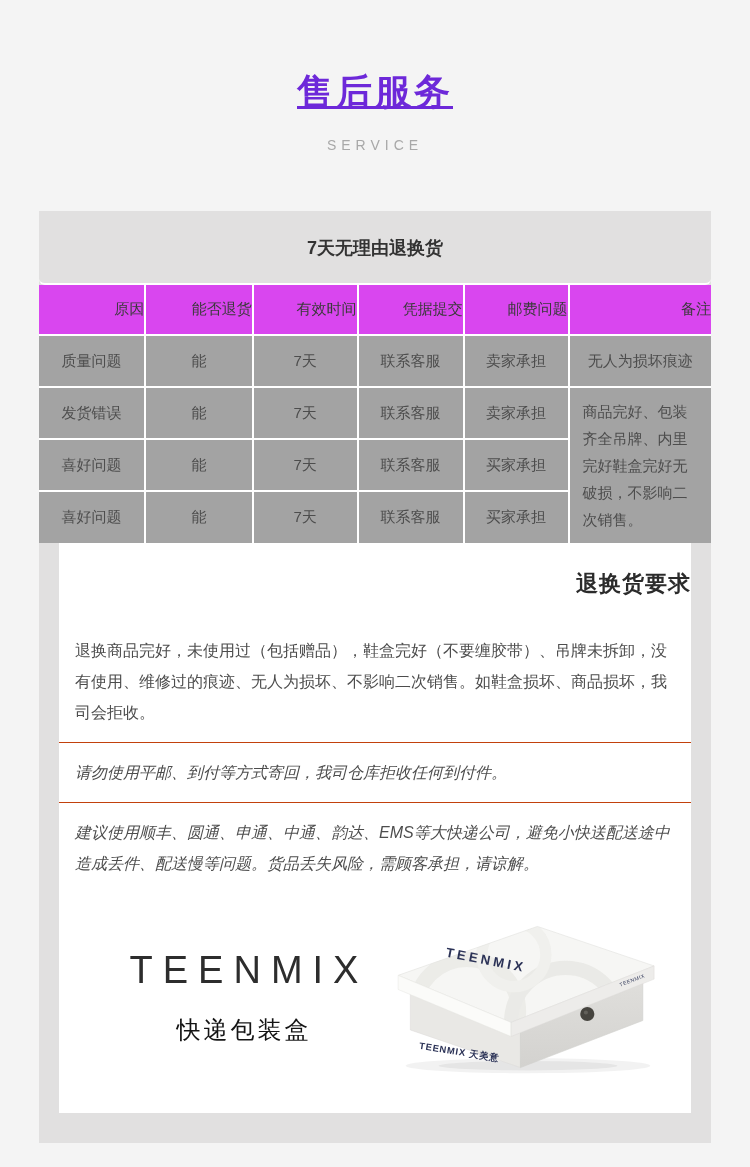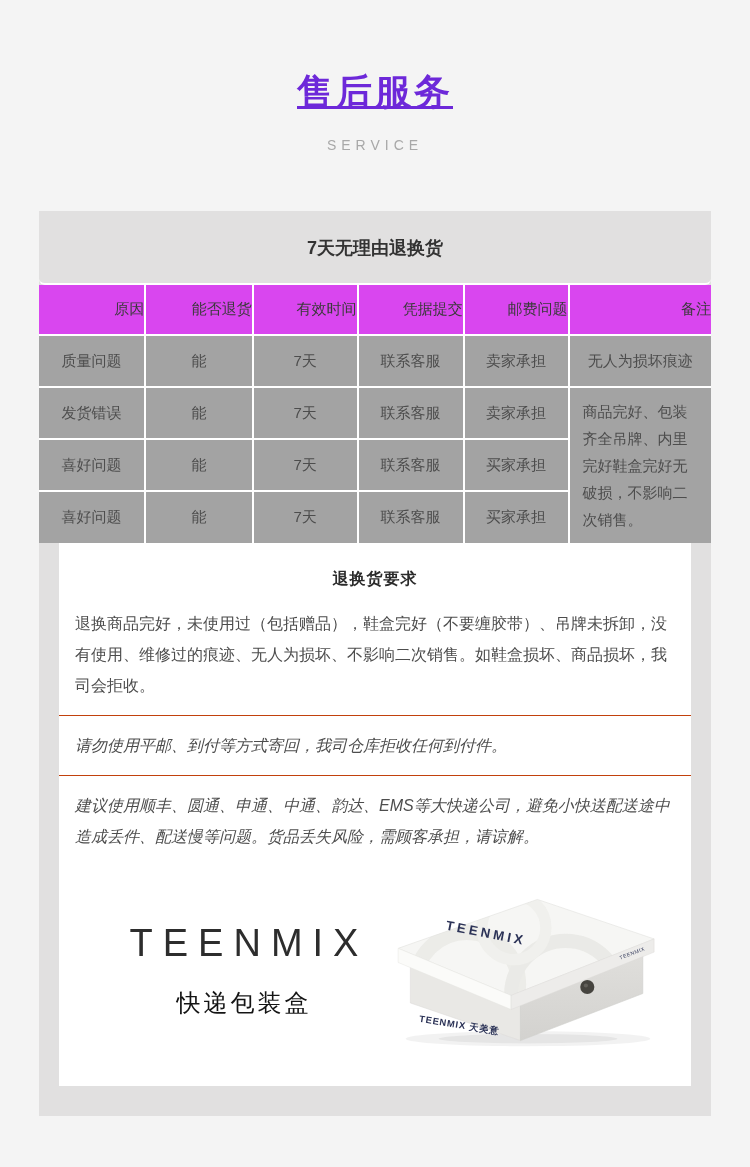--- a/index.html
+++ b/index.html
@@ -49,22 +49,22 @@
     vertical-align: middle;
   }
   table.policy td:first-child { border-left: none; }
   table.policy td.note-merged {
     text-align: left; padding: 10px 13px; line-height: 27px;
   }
 
   
   .card { margin: 0 20px; background: #ffffff; padding-top: 26px; }
   .req-title {
-    text-align: center; font-size: 16px; font-weight: bold;
-    color: #2b2b2b; margin-bottom: 4px; letter-spacing: 1px;
+    text-align: right; font-size: 22px; font-weight: bold;
+    color: #2b2b2b; margin-bottom: 22px; letter-spacing: 1px;
   }
   .para {
     padding: 14px 16px; font-size: 16px; color: #4d4d4d;
     line-height: 31px; text-align: left;
   }
   .para + .para { border-top: 1px solid #c2410c; font-style: italic; }
 
   
   .brand-row {
     display: flex; align-items: center;

